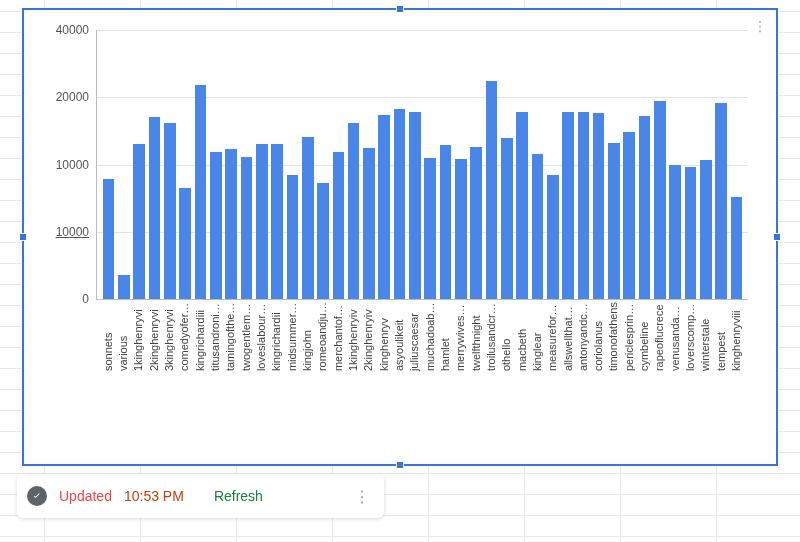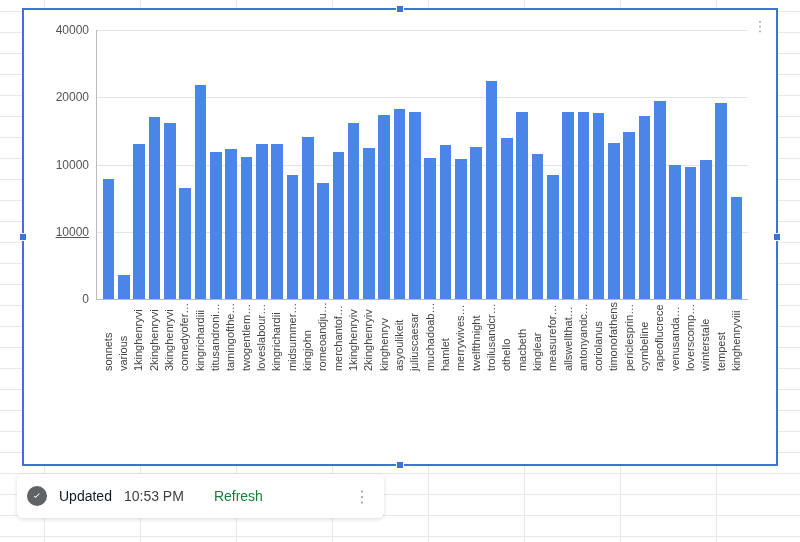--- a/index.html
+++ b/index.html
@@ -134,22 +134,22 @@
     padding: 0 10px;
     gap: 12px;
   }
   .check-circle {
     width: 20px; height: 20px;
     border-radius: 50%;
     background: #5f6368;
     display: flex; align-items: center; justify-content: center;
   }
   .check-circle svg { width: 12px; height: 12px; }
-  .status-label { font-size: 14px; color: #0f172a; }
-  .status-time  { font-size: 14px; color: #404040; }
+  .status-label { font-size: 14px; color: #ef4444; }
+  .status-time  { font-size: 14px; color: #c2410c; }
   .refresh-link { font-size: 14px; color: #188038; font-weight: 500; cursor: pointer; margin-left: 18px; }
   .status-kebab {
     margin-left: auto;
     width: 24px; height: 24px;
     display: flex; align-items: center; justify-content: center;
     cursor: pointer;
     color: #9e9e9e;
     font-size: 16px;
   }
 </style>

